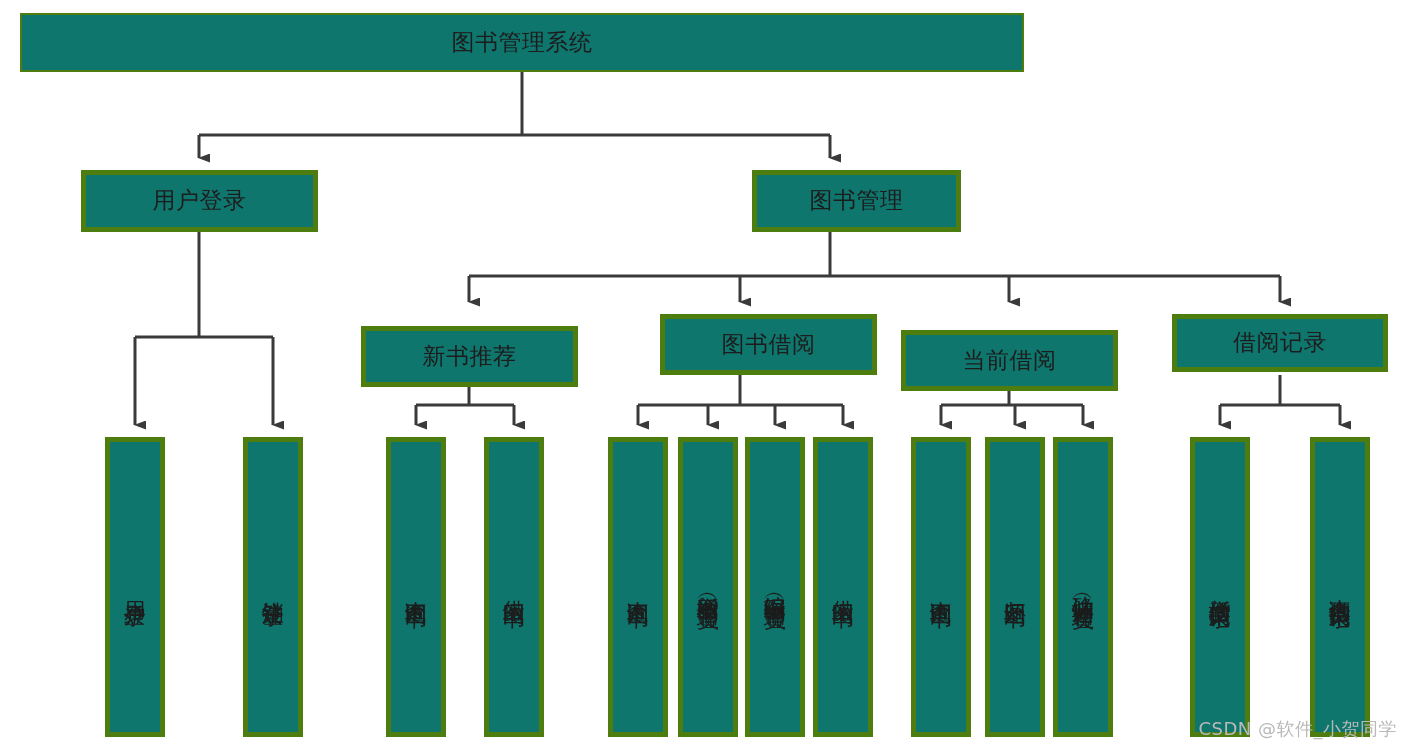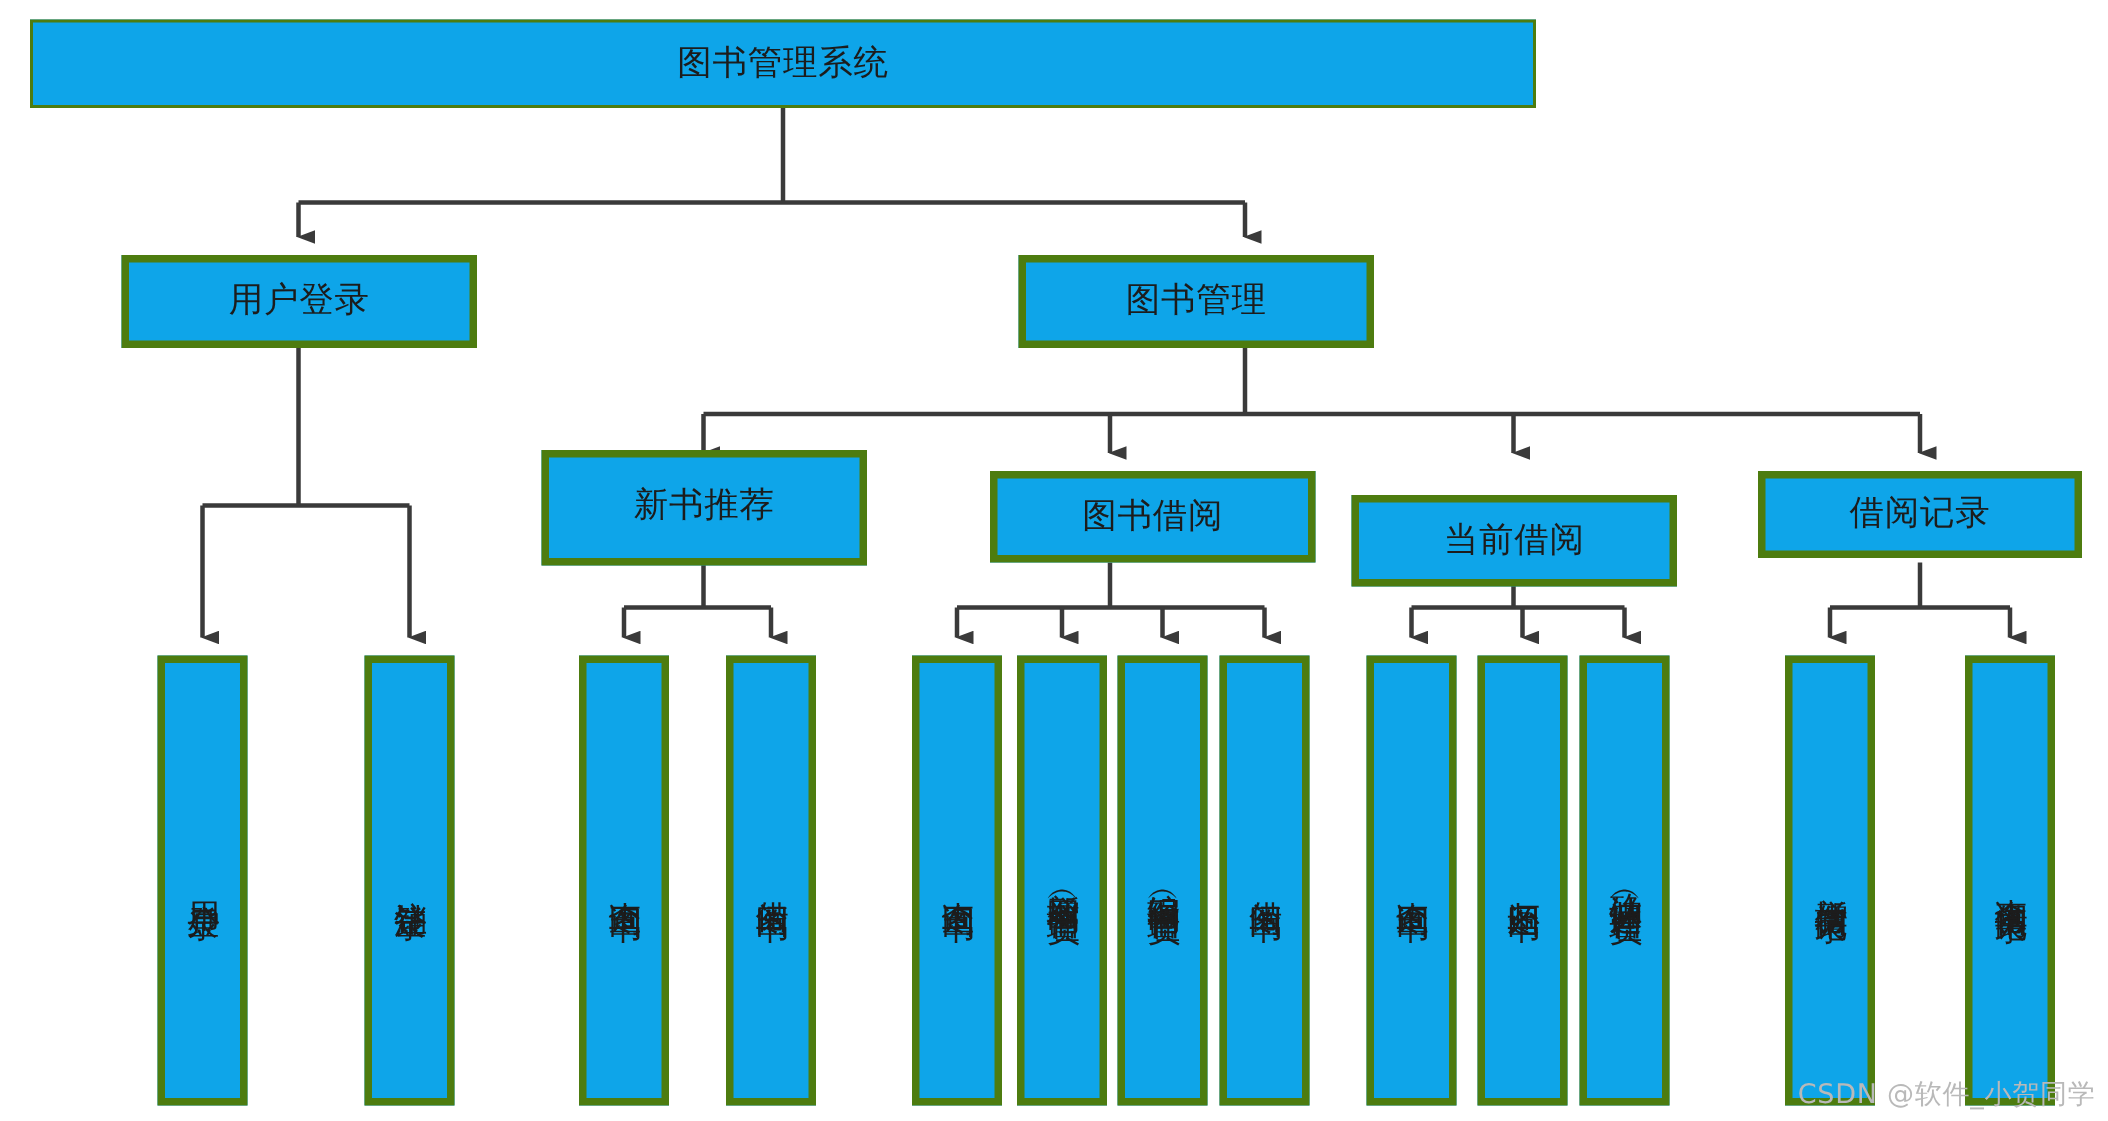--- a/index.html
+++ b/index.html
@@ -20,21 +20,21 @@
   #diagram-svg {
     position: absolute;
     left: 0;
     top: 0;
     width: 1405px;
     height: 747px;
   }
   .node-box {
     position: absolute;
     box-sizing: border-box;
-    background: #0ea5e9;
+    background: #0f766e;
     border: 5px solid #4d7c0f;
     display: flex;
     align-items: center;
     justify-content: center;
   }
   .node-box.root { border-width: 2px; }
   .node-label-h {
     font-size: 23px;
     color: #1c1c1c;
     line-height: 1.1;
@@ -127,25 +127,25 @@
     </g>
   </svg>
 
   <div class="node-box root" style="left:20px; top:13px; width:1004px; height:59px;">
     <span class="node-label-h">图书管理系统</span>
   </div>
 
   <div class="node-box" style="left:81px; top:170px; width:237px; height:62px;">
     <span class="node-label-h">用户登录</span>
   </div>
-  <div class="node-box" style="left:679px; top:170px; width:237px; height:62px;">
+  <div class="node-box" style="left:752px; top:170px; width:209px; height:62px;">
     <span class="node-label-h">图书管理</span>
   </div>
 
-  <div class="node-box" style="left:361px; top:300px; width:217px; height:77px;font-family:Liberation Mono, monospace;">
+  <div class="node-box" style="left:361px; top:326px; width:217px; height:61px;">
     <span class="node-label-h">新书推荐</span>
   </div>
   <div class="node-box" style="left:660px; top:314px; width:217px; height:61px;">
     <span class="node-label-h">图书借阅</span>
   </div>
   <div class="node-box" style="left:901px; top:314px; width:217px; height:61px;margin-top:16px;">
     <span class="node-label-h">当前借阅</span>
   </div>
   <div class="node-box" style="left:1172px; top:314px; width:216px; height:58px;">
     <span class="node-label-h">借阅记录</span>

